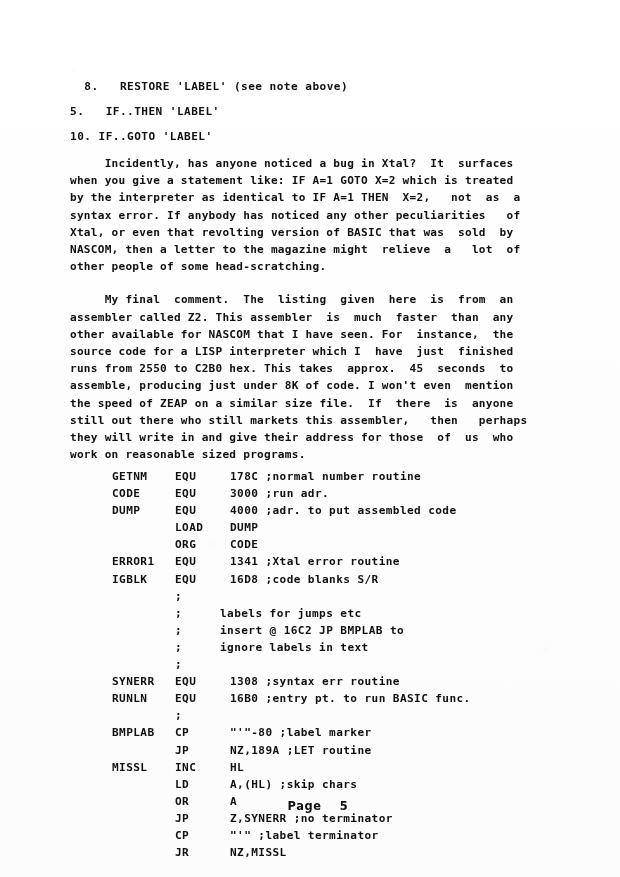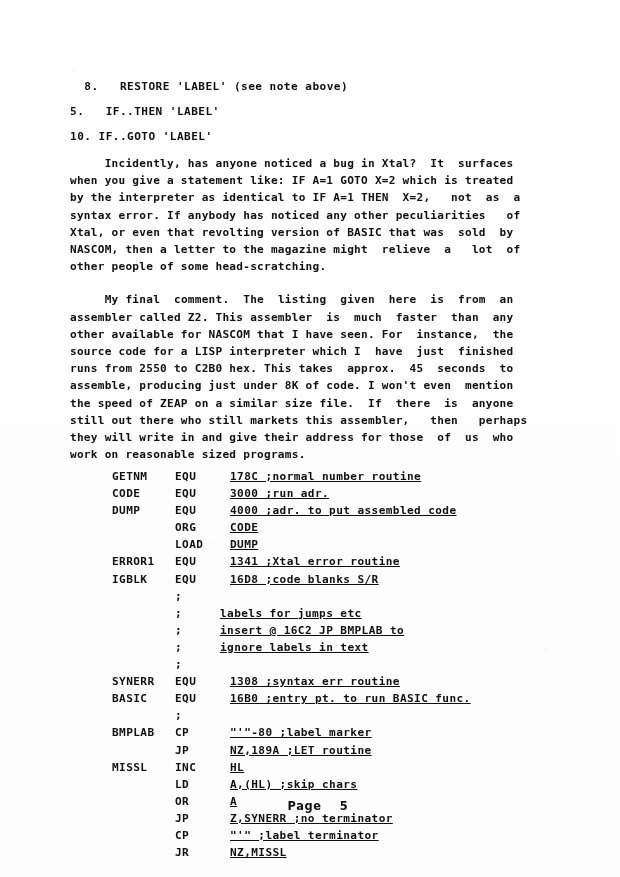--- a/index.html
+++ b/index.html
@@ -94,21 +94,20 @@
     vertical-align: top;
   }
   .col-op {
     display: inline-block;
     width: 55px;
     vertical-align: top;
   }
   .col-operand {
     display: inline-block;
     vertical-align: top;
-    text-decoration: underline;
   }
   .code-row.comment-only .col-label,
   .code-row.comment-only .col-op {
     width: 63px;
   }
   .code-row.comment-only .col-op { width: 45px; }
 
   
   #page-footer {
     position: absolute;
@@ -158,31 +157,31 @@
 the speed of ZEAP on a similar size file.  If  there  is  anyone
 still out there who still markets this assembler,   then   perhaps
 they will write in and give their address for those  of  us  who
 work on reasonable sized programs.</p>
     </div>
 
     <div id="listing">
         <span class="code-row"><span class="col-label">GETNM</span><span class="col-op">EQU</span><span class="col-operand">178C ;normal number routine</span></span>
         <span class="code-row"><span class="col-label">CODE</span><span class="col-op">EQU</span><span class="col-operand">3000 ;run adr.</span></span>
         <span class="code-row"><span class="col-label">DUMP</span><span class="col-op">EQU</span><span class="col-operand">4000 ;adr. to put assembled code</span></span>
+        <span class="code-row"><span class="col-label"></span><span class="col-op">LOAD</span><span class="col-operand">DUMP</span></span>
         <span class="code-row"><span class="col-label"></span><span class="col-op">ORG</span><span class="col-operand">CODE</span></span>
-        <span class="code-row"><span class="col-label"></span><span class="col-op">LOAD</span><span class="col-operand">DUMP</span></span>
         <span class="code-row"><span class="col-label">ERROR1</span><span class="col-op">EQU</span><span class="col-operand">1341 ;Xtal error routine</span></span>
         <span class="code-row"><span class="col-label">IGBLK</span><span class="col-op">EQU</span><span class="col-operand">16D8 ;code blanks S/R</span></span>
         <span class="code-row comment-only"><span class="col-label"></span><span class="col-op">;</span><span class="col-operand"></span></span>
         <span class="code-row comment-only"><span class="col-label"></span><span class="col-op">;</span><span class="col-operand">labels for jumps etc</span></span>
         <span class="code-row comment-only"><span class="col-label"></span><span class="col-op">;</span><span class="col-operand">insert @ 16C2 JP BMPLAB to</span></span>
         <span class="code-row comment-only"><span class="col-label"></span><span class="col-op">;</span><span class="col-operand">ignore labels in text</span></span>
         <span class="code-row comment-only"><span class="col-label"></span><span class="col-op">;</span><span class="col-operand"></span></span>
         <span class="code-row"><span class="col-label">SYNERR</span><span class="col-op">EQU</span><span class="col-operand">1308 ;syntax err routine</span></span>
-        <span class="code-row"><span class="col-label">BASIC</span><span class="col-op">EQU</span><span class="col-operand">16B0 ;entry pt. to run BASIC func.</span></span>
+        <span class="code-row"><span class="col-label">RUNLN</span><span class="col-op">EQU</span><span class="col-operand">16B0 ;entry pt. to run BASIC func.</span></span>
         <span class="code-row comment-only"><span class="col-label"></span><span class="col-op">;</span><span class="col-operand"></span></span>
         <span class="code-row"><span class="col-label">BMPLAB</span><span class="col-op">CP</span><span class="col-operand">"'"-80 ;label marker</span></span>
         <span class="code-row"><span class="col-label"></span><span class="col-op">JP</span><span class="col-operand">NZ,189A ;LET routine</span></span>
         <span class="code-row"><span class="col-label">MISSL</span><span class="col-op">INC</span><span class="col-operand">HL</span></span>
         <span class="code-row"><span class="col-label"></span><span class="col-op">LD</span><span class="col-operand">A,(HL) ;skip chars</span></span>
         <span class="code-row"><span class="col-label"></span><span class="col-op">OR</span><span class="col-operand">A</span></span>
         <span class="code-row"><span class="col-label"></span><span class="col-op">JP</span><span class="col-operand">Z,SYNERR ;no terminator</span></span>
         <span class="code-row"><span class="col-label"></span><span class="col-op">CP</span><span class="col-operand">"'" ;label terminator</span></span>
         <span class="code-row"><span class="col-label"></span><span class="col-op">JR</span><span class="col-operand">NZ,MISSL</span></span>
       </div>

